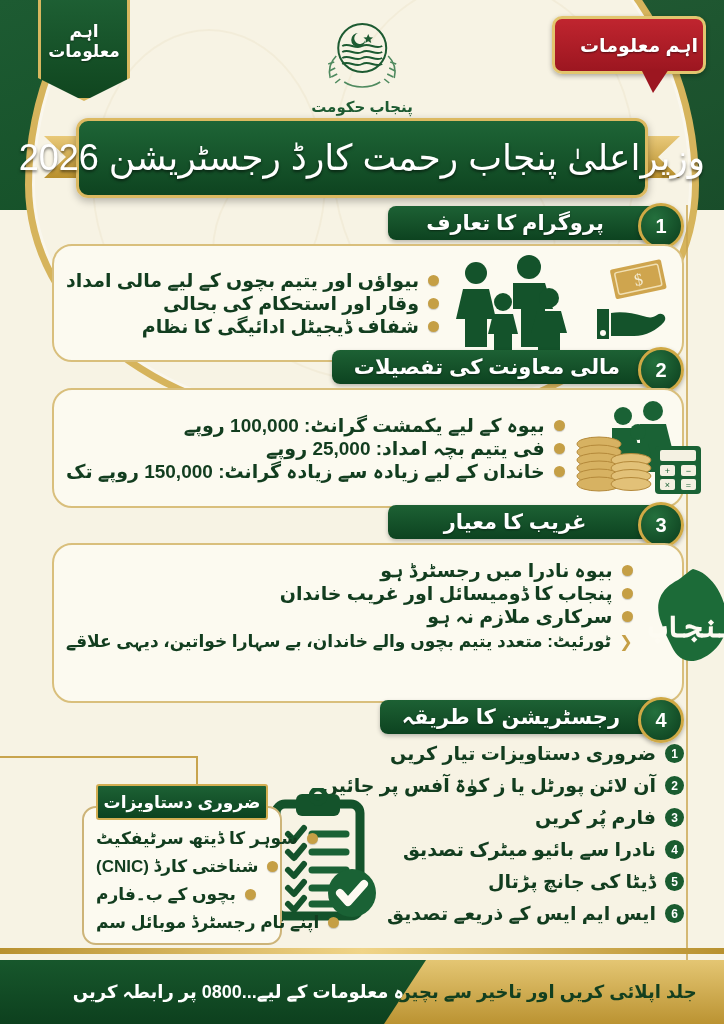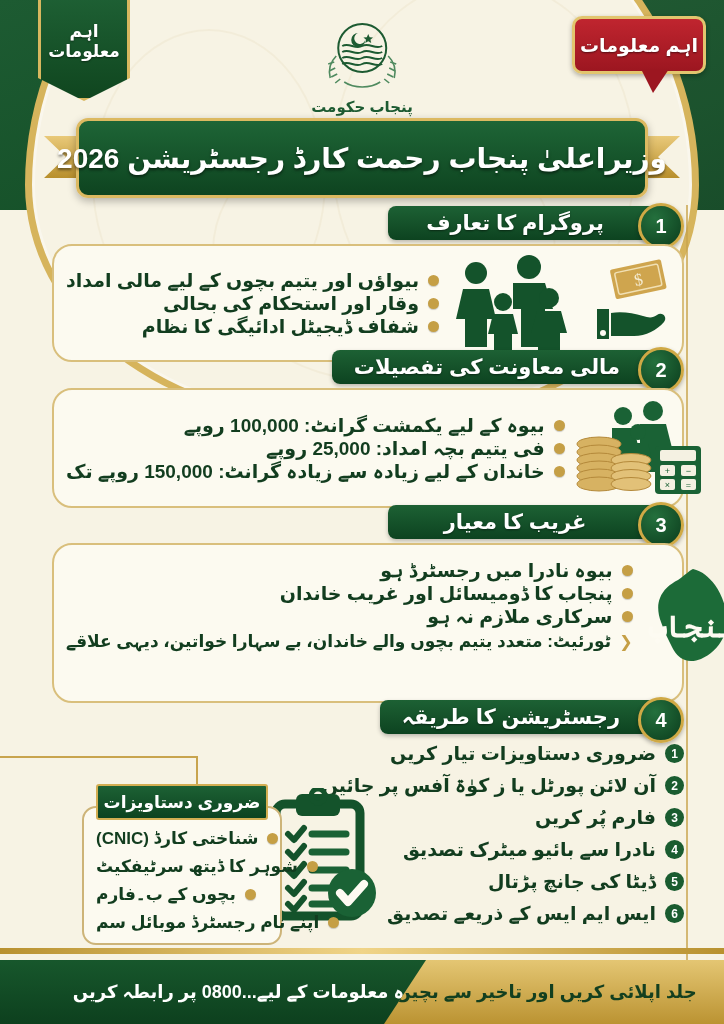--- a/index.html
+++ b/index.html
@@ -53,20 +53,21 @@
   .ribbon-left span{
     color:#fff;font-size:17px;font-weight:bold;line-height:1.05;
     text-shadow:0 1px 2px rgba(0,0,0,.45);
   }
   .badge-red{
     position:absolute;right:18px;top:16px;width:128px;height:52px;
     background:linear-gradient(180deg,#c0252f,#9c1620);
     border:3px solid #e2c56e;border-radius:10px;
     display:flex;align-items:center;justify-content:center;
     box-shadow:0 2px 5px rgba(0,0,0,.3);
+    padding-left:20px;
   }
   .badge-red span{color:#fff;font-size:19px;font-weight:bold;text-shadow:0 1px 2px rgba(0,0,0,.5);}
   .badge-red:after{
     content:"";position:absolute;right:34px;bottom:-22px;width:0;height:0;
     border-left:12px solid transparent;border-right:16px solid transparent;
     border-top:24px solid #9c1620;
   }
 
   
   .emblem{position:absolute;left:50%;transform:translateX(-50%);top:16px;
@@ -80,21 +81,21 @@
   .tail.l{left:44px;clip-path:polygon(0 0,100% 0,100% 100%,0 100%,22px 50%);}
   .tail.r{right:44px;clip-path:polygon(0 0,100% 0,calc(100% - 22px) 50%,100% 100%,0 100%);}
   .title-bar{
     position:absolute;left:76px;right:76px;top:0;height:74px;
     background:linear-gradient(180deg,#1e6536,#0e4420);
     border:3px solid #dcb961;border-radius:12px;
     display:flex;align-items:center;justify-content:center;
     box-shadow:0 3px 8px rgba(0,0,0,.28);
   }
   .title-bar span{
-    color:#fff;font-size:28px;font-weight:bold;letter-spacing:.2px;
+    color:#fff;font-size:36px;font-weight:normal;letter-spacing:.2px;
     text-shadow:0 2px 3px rgba(0,0,0,.5);white-space:nowrap;
   }
 
   
   .section{position:absolute;left:40px;right:40px;padding-left:12px;}
   .sec-head{position:relative;height:34px;margin-bottom:4px;}
   .sec-bar{
     position:absolute;right:22px;height:34px;min-width:210px;padding:0 42px 0 22px;
     background:linear-gradient(180deg,#1d6134,#0d4320);
     border-radius:8px;display:flex;align-items:center;justify-content:center;
@@ -436,25 +437,25 @@
 
       <div class="docs">
         <div class="connector"></div>
         <div class="connector2"></div>
         <div class="docs-head">
           <span>ضروری دستاویزات</span>
         </div>
         <div class="docs-body">
           <div class="bullet">
             <div class="dot"></div>
-            <div class="btxt">شناختی کارڈ (CNIC)</div>
+            <div class="btxt">شوہر کا ڈیتھ سرٹیفکیٹ</div>
           </div>
           <div class="bullet">
             <div class="dot"></div>
-            <div class="btxt">شوہر کا ڈیتھ سرٹیفکیٹ</div>
+            <div class="btxt">شناختی کارڈ (CNIC)</div>
           </div>
           <div class="bullet">
             <div class="dot"></div>
             <div class="btxt">بچوں کے ب۔فارم</div>
           </div>
           <div class="bullet">
             <div class="dot"></div>
             <div class="btxt">اپنے نام رجسٹرڈ موبائل سم</div>
           </div>
         </div>

